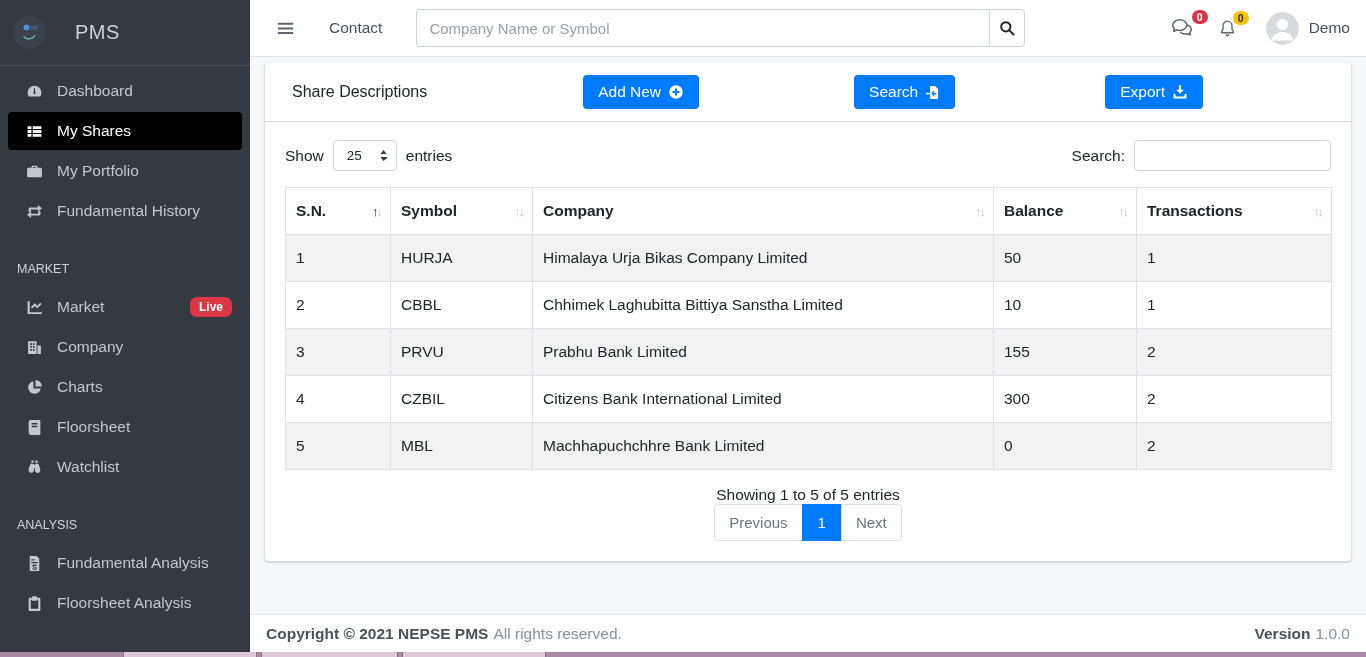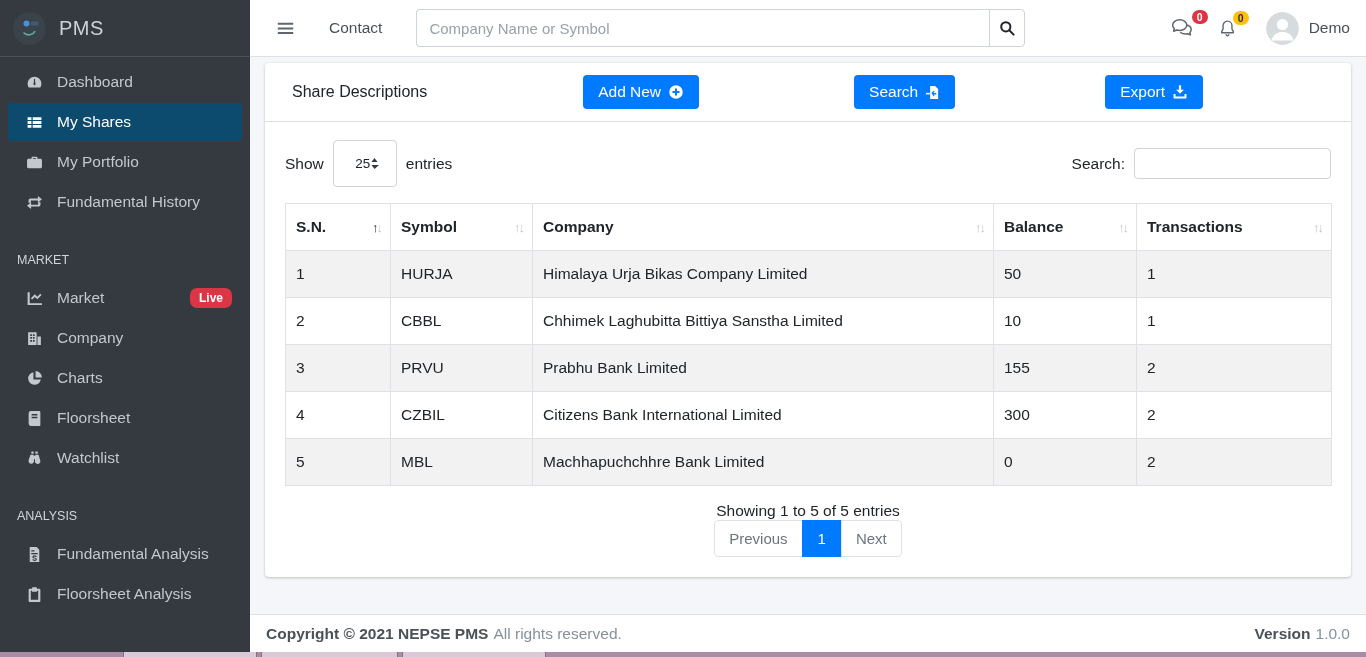--- a/index.html
+++ b/index.html
@@ -2,28 +2,28 @@
 <html><head>
 <meta charset="utf-8">
 <style>
   * { box-sizing: border-box; }
   html,body { margin:0; padding:0; width:1366px; height:657px; overflow:hidden;
     font-family:"Liberation Sans","DejaVu Sans",sans-serif; background:#f4f6f9; }
   .app { position:relative; width:1366px; height:657px; }
 
   
   .sidebar { position:absolute; left:0; top:0; width:250px; height:652px; background:#343a40; z-index:3; }
-  .brand { height:57px; display:flex; align-items:center; padding:0 13px; border-bottom:1px solid rgba(255,255,255,.12); cursor:pointer; }
+  .brand { height:66px; display:flex; align-items:center; padding:0 13px; border-bottom:1px solid rgba(255,255,255,.12); cursor:pointer;gap:16px; }
   .brand-logo { width:33px; height:33px; border-radius:50%; flex:0 0 auto; }
   .brand-text { margin-left:13px; font-size:20px; font-weight:300; color:#ced2d8; letter-spacing:.5px; }
   .nav { padding:6px 8px 0; }
   .nav-item { display:flex; align-items:center; padding:10px 16px; margin-bottom:2px; border-radius:4px;
     color:#c2c7d0; font-size:15.5px; text-decoration:none; cursor:pointer; position:relative; }
   .nav-item .nav-icon { width:20px; margin-right:13px; display:flex; align-items:center; justify-content:center; color:inherit; }
-  .nav-item.active { background:#0c4a6e; color:#fff; }
+  .nav-item.active { background:#000000; color:#fff; }
   .nav-header { margin-top:12px; padding:20px 9px 12px; font-size:12.5px; color:#d0d4db; }
   .live-badge { position:absolute; right:10px; top:50%; transform:translateY(-50%);
     background:#dc3545; color:#fff; font-size:12px; font-weight:700; padding:3px 9px; border-radius:7px; }
 
   
   .main { position:absolute; left:250px; top:0; width:1116px; height:652px; }
   .topbar { height:57px; background:#fff; border-bottom:1px solid #dee2e6; display:flex; align-items:center; padding:0 16px; }
   .hamburger { background:none; border:none; color:#5f666d; margin-left:6px; padding:4px; cursor:pointer; display:flex; }
   .contact { margin-left:30px; color:#495057; font-size:15.5px; cursor:pointer; text-decoration:none; }
   .searchgroup { margin-left:34px; display:flex; height:38px; width:609px; }
@@ -48,22 +48,22 @@
   .card-title { margin:7px; font-size:16px; font-weight:400; color:#212529; flex:0 0 auto; }
   .btn { display:inline-flex; align-items:center; gap:7px; background:#007bff; color:#fff; border:none;
     border-radius:4px; font-size:15.5px; padding:8px 15px; cursor:pointer; font-family:inherit; }
   .btn-addnew { margin-left:149px; }
   .btn-import { margin-left:155px; }
   .btn-export { margin-left:150px; }
   .card-body { padding:18px 20px 20px; }
 
   .table-controls { display:flex; justify-content:space-between; align-items:center; margin-bottom:16px; }
   .length { display:flex; align-items:center; gap:9px; font-size:15.5px; color:#212529; }
-  .select { width:64px; height:47px; border:1px solid #ced4da; border-radius:4px; display:flex;
-    align-items:center; justify-content:center; padding:0 8px 0 13px; font-size:13.5px; color:#212529; cursor:pointer; }
+  .select { width:64px; height:31px; border:1px solid #ced4da; border-radius:4px; display:flex;
+    align-items:center; justify-content:space-between; padding:0 8px 0 13px; font-size:13.5px; color:#212529; cursor:pointer; }
   .tsearch { display:flex; align-items:center; gap:9px; font-size:15.5px; color:#212529; }
   .tsearch input { width:197px; height:31px; border:1px solid #ced4da; border-radius:4px; padding:0 10px;
     font-size:14px; outline:none; font-family:inherit; }
 
   table { border-collapse:collapse; width:100%; font-size:15.5px; color:#212529; table-layout:fixed; }
   th, td { border:1px solid #dee2e6; padding:14px 10px; text-align:left; overflow:hidden; white-space:nowrap; }
   th { font-weight:700; position:relative; cursor:pointer; }
   tbody tr:nth-child(odd) { background:#f2f2f2; }
   .sort { position:absolute; right:9px; top:50%; transform:translateY(-50%); font-size:13px;
     letter-spacing:-2px; color:#c3c6c9; font-weight:400; }

